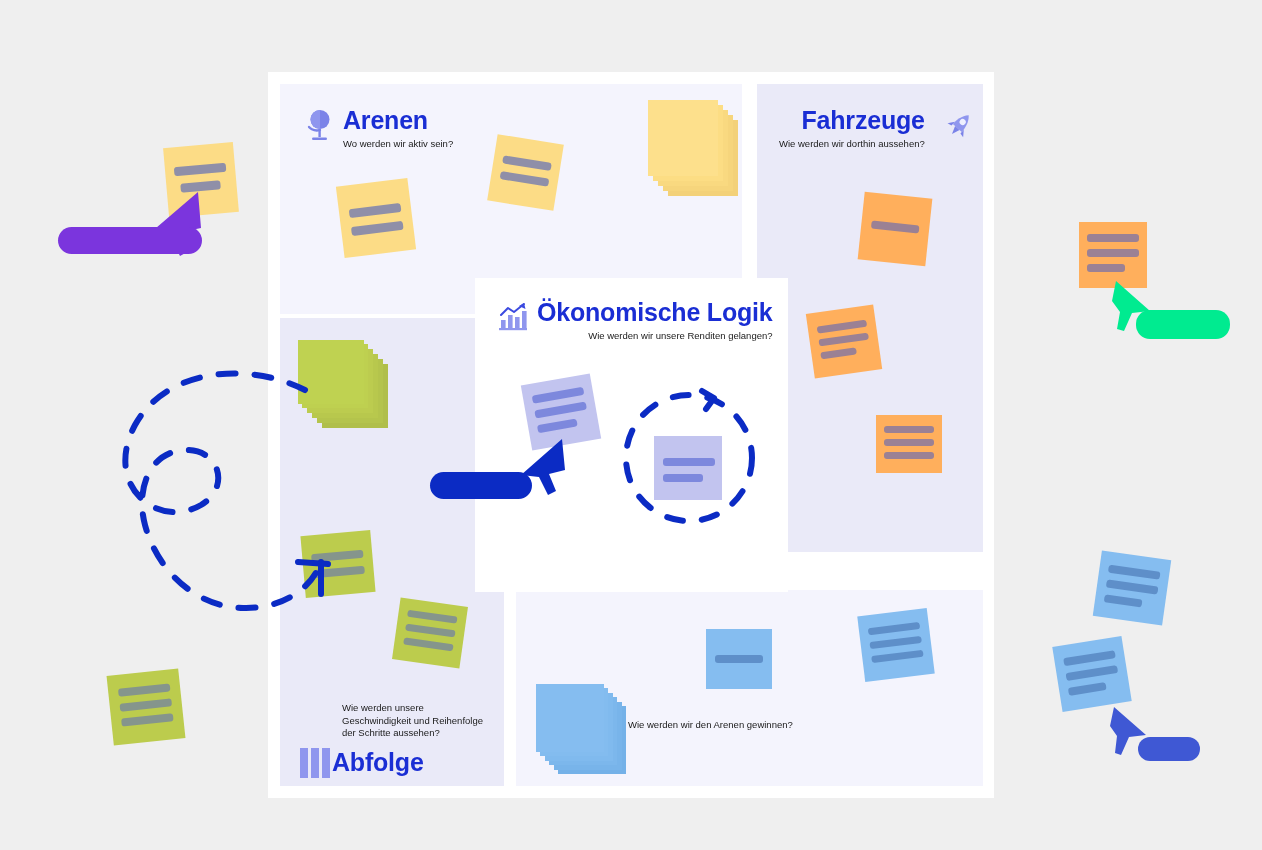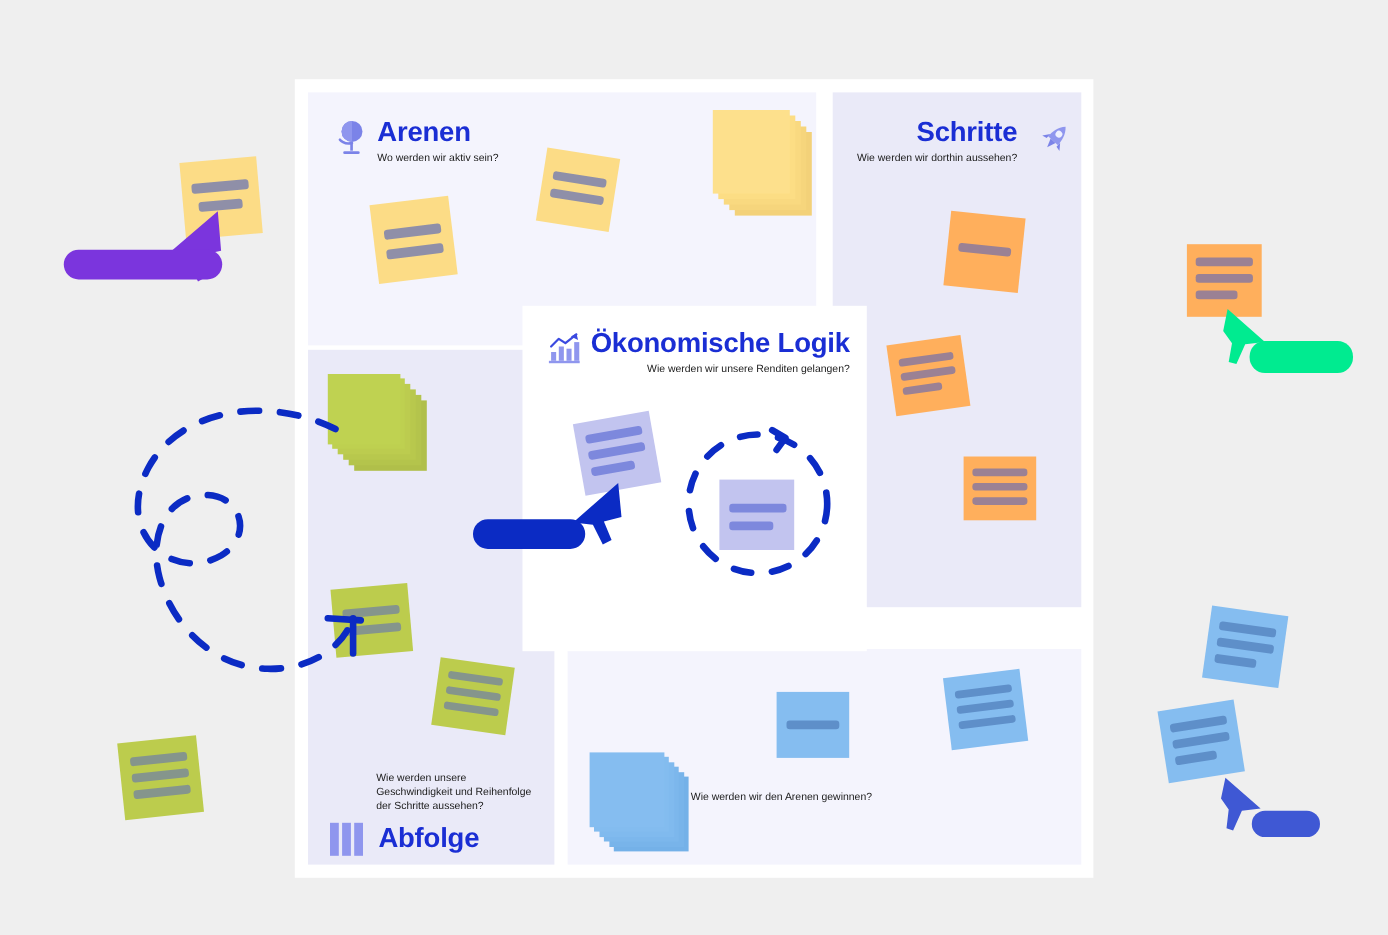--- a/index.html
+++ b/index.html
@@ -221,21 +221,21 @@
       </svg>
     </span>
     <div class="txtblock">
       <div class="hdr-title">Arenen</div>
       <div class="hdr-sub">Wo werden wir aktiv sein?</div>
     </div>
   </div>
 
   <div class="hdr hdr-fahr">
     <div class="txtblock right">
-      <div class="hdr-title">Schritte</div>
+      <div class="hdr-title">Fahrzeuge</div>
       <div class="hdr-sub">Wie werden wir dorthin aussehen?</div>
     </div>
     <span class="icon" style="margin-left:10px;margin-top:2px;">
       <svg width="30" height="30" viewBox="0 0 30 30">
         <g transform="rotate(42 15 15)">
           <path d="M15 2 C20 7 21 14 21 19 L9 19 C9 14 10 7 15 2 Z" fill="#8f96ee"></path>
           <circle cx="15" cy="11" r="3.1" fill="#eef0ff"></circle>
           <path d="M9 16 L4.5 22 L9 21 Z" fill="#7b83e8"></path>
           <path d="M21 16 L25.5 22 L21 21 Z" fill="#7b83e8"></path>
           <path d="M12 19 L15 27 L18 19 Z" fill="#7b83e8"></path>
@@ -259,21 +259,21 @@
     <div class="txtblock">
       <div class="hdr-title">Ökonomische Logik</div>
       <div class="hdr-sub">Wie werden wir unsere Renditen gelangen?</div>
     </div>
   </div>
 
   <div class="hdr hdr-abf" style="display:block;">
     <div class="hdr-sub" style="margin:0 0 8px 42px;white-space:pre-line;">Wie werden unsere
 Geschwindigkeit und Reihenfolge
 der Schritte aussehen?</div>
-    <div style="display:flex;align-items:center;gap:12px;">
+    <div style="display:flex;align-items:center;gap:0;">
       <span class="icon">
         <svg width="32" height="30" viewBox="0 0 32 30">
           <rect x="0" y="0" width="8" height="30" fill="#8f96ee"></rect>
           <rect x="11" y="0" width="8" height="30" fill="#8f96ee"></rect>
           <rect x="22" y="0" width="8" height="30" fill="#8f96ee"></rect>
         </svg>
       </span>
       <div class="hdr-title">Abfolge</div>
     </div>
   </div>

